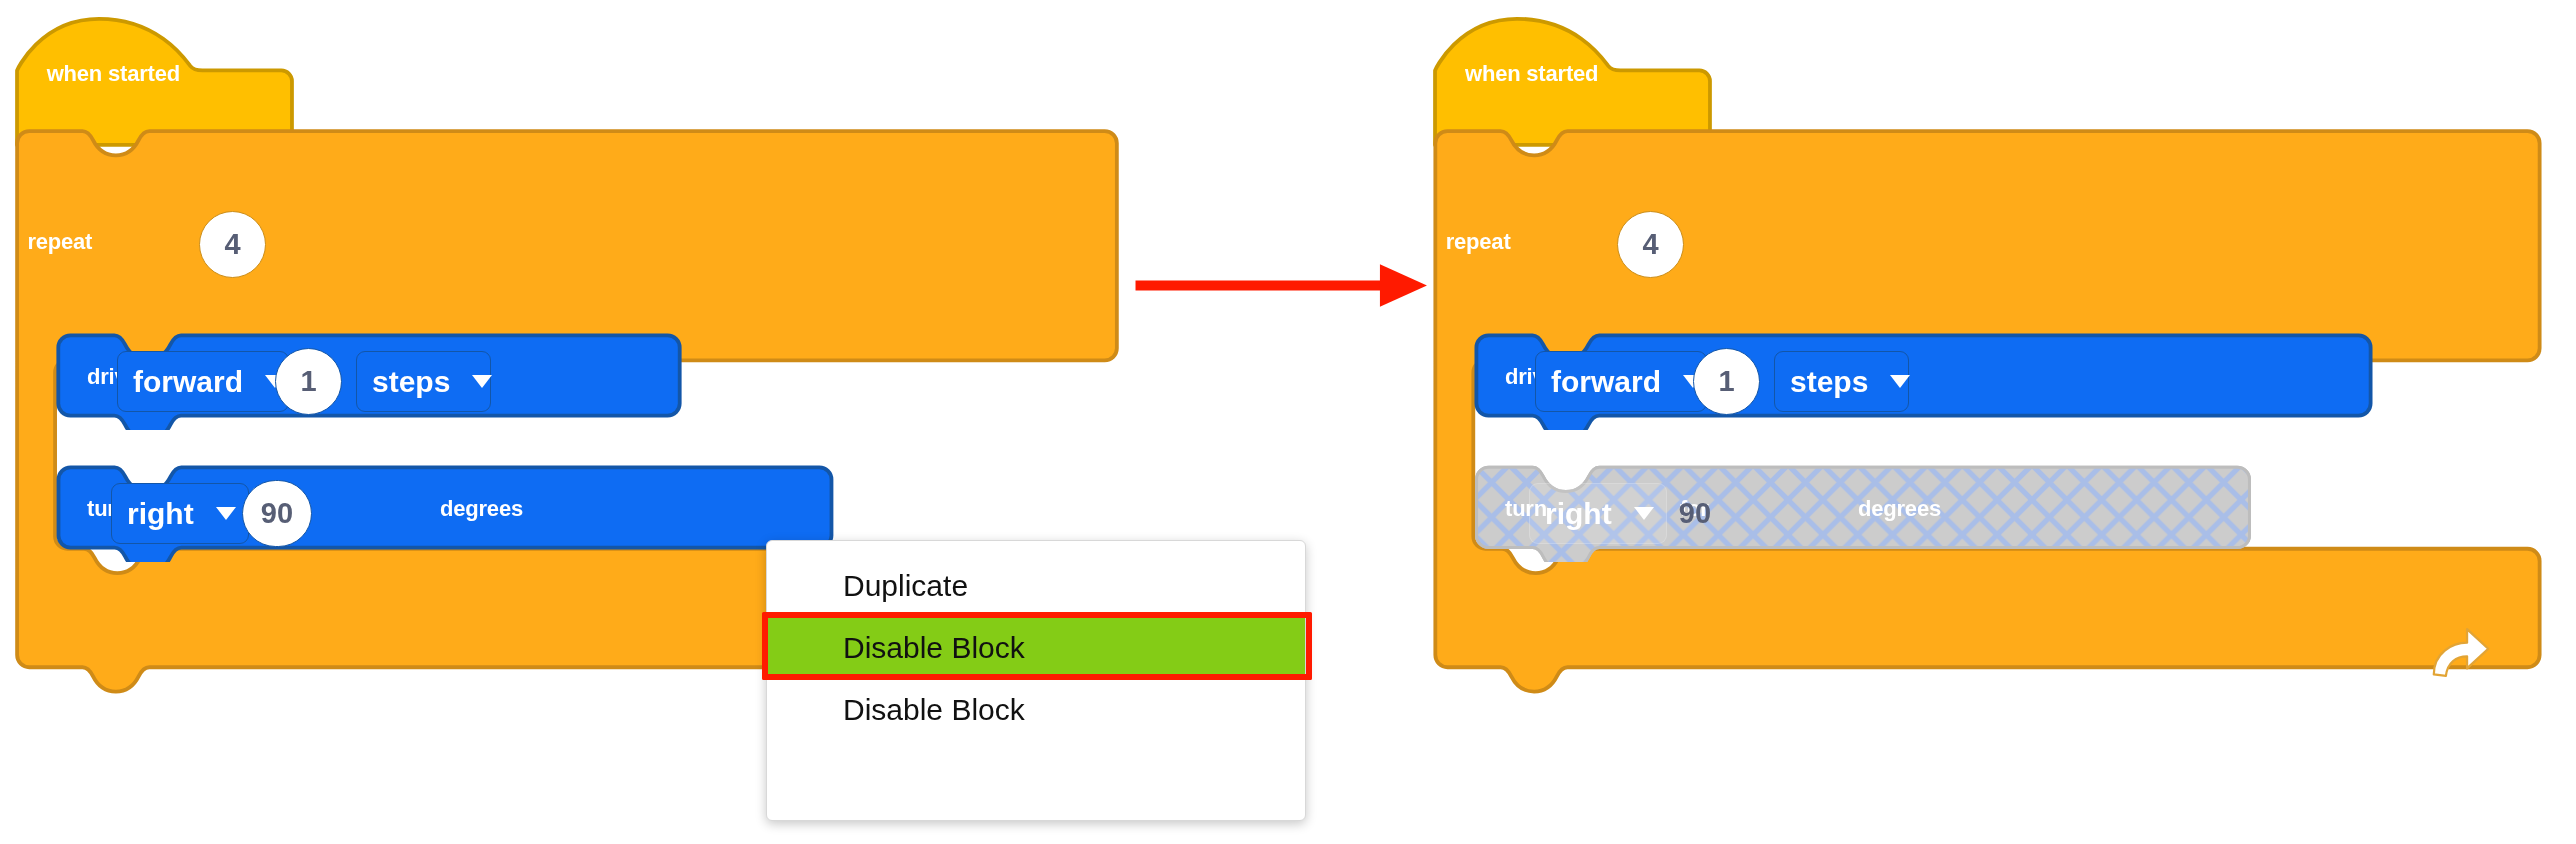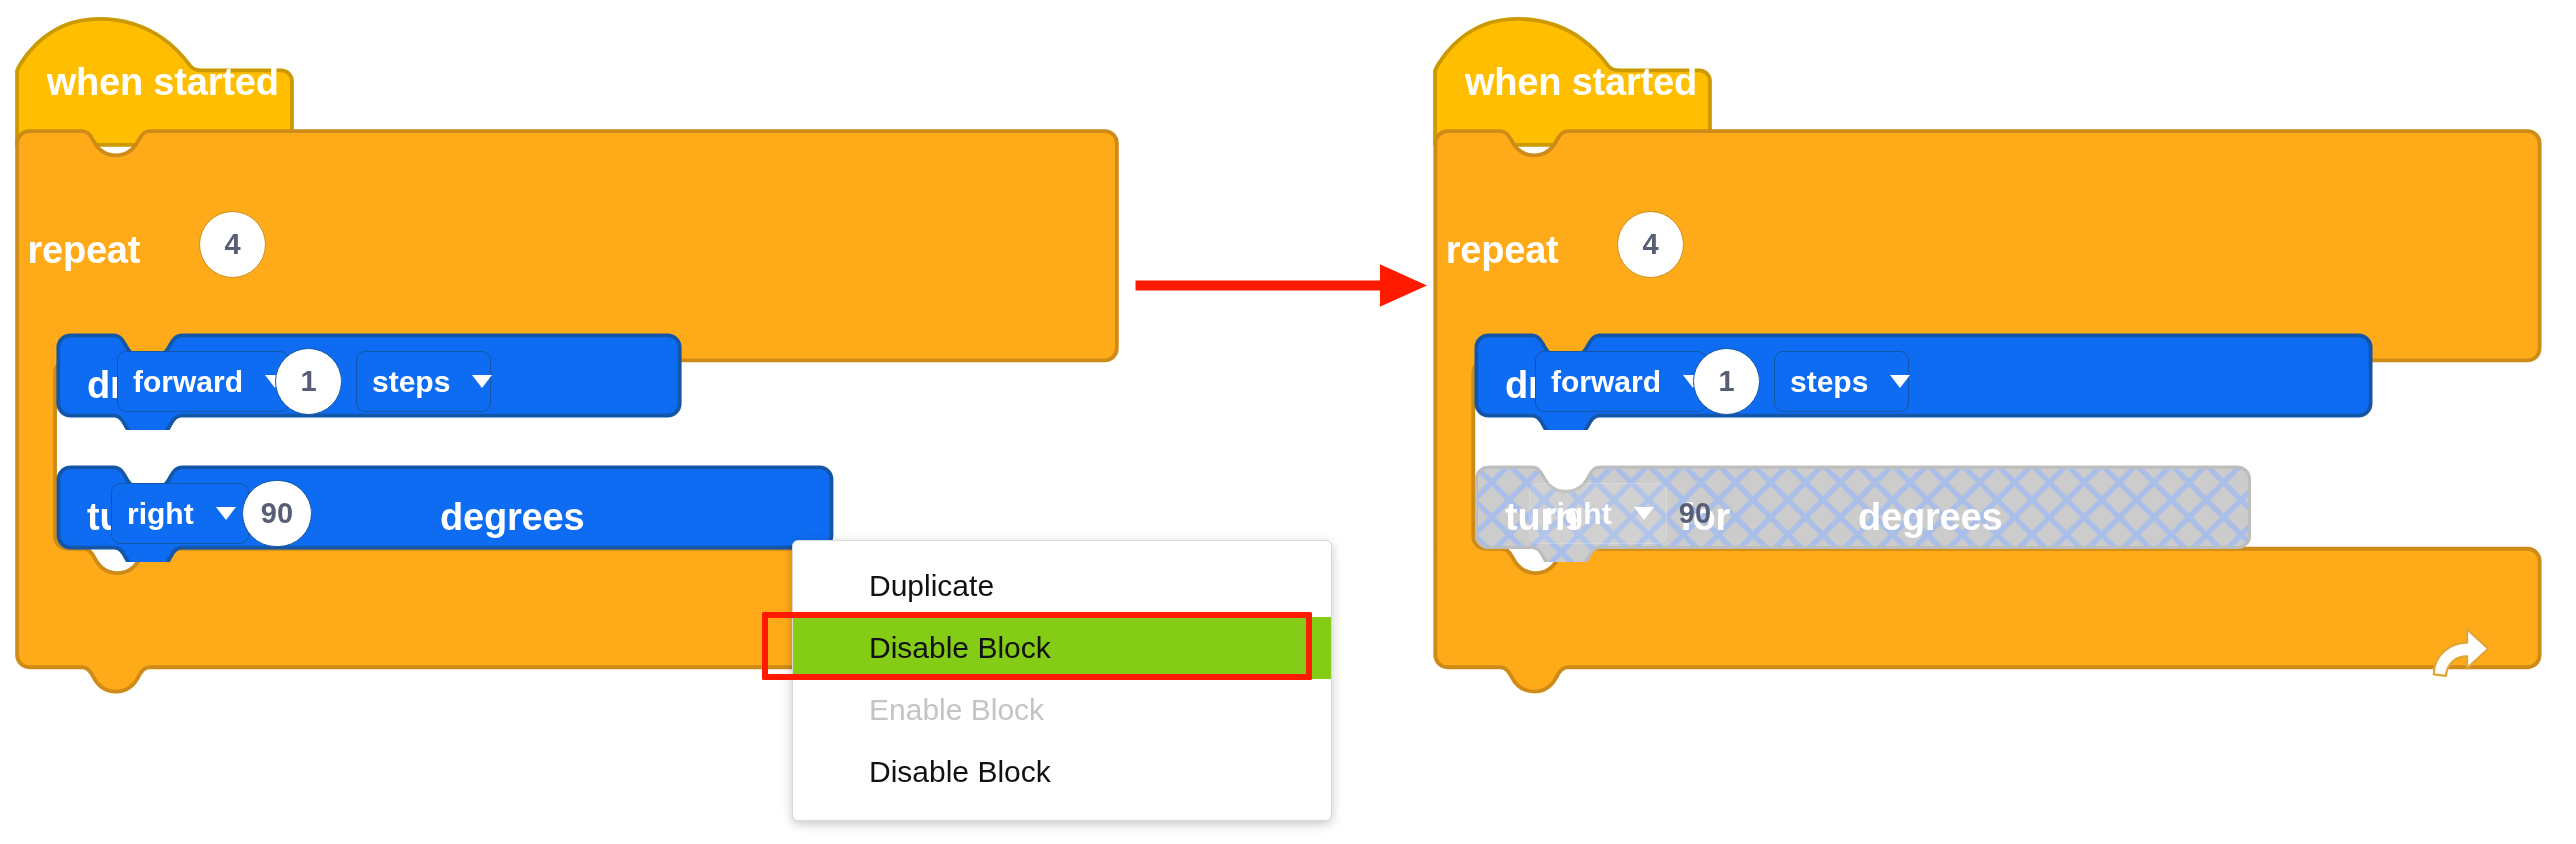--- a/index.html
+++ b/index.html
@@ -3,21 +3,21 @@
 <meta charset="utf-8">
 <style>
   html,body{margin:0;padding:0;background:#ffffff;}
   body{width:2576px;height:845px;position:relative;overflow:hidden;
        font-family:"Liberation Sans",sans-serif;-webkit-font-smoothing:antialiased;}
 
   .canvas{position:absolute;inset:0;}
 
   
   .blk-label{
-    color:#ffffff;font-weight:bold;font-size:38px;line-height:1;
+    color:#ffffff;font-weight:bold;font-size:22px;line-height:1;
     letter-spacing:-0.2px;white-space:nowrap;
   }
 
   
   .hat{position:absolute;}
   .hat svg{display:block;}
   .hat .blk-label{position:absolute;left:33px;top:49px;}
 
   
   .cblock{position:absolute;text-align:right;}
@@ -268,30 +268,27 @@
     <span class="txt">right</span>
     <span class="caret"></span>
   </div>
 
   <div style="position:absolute;left:1660px;top:480px;width:70px;height:67px;
               display:flex;align-items:center;justify-content:center;
               color:#575E75;font-weight:bold;font-size:29px;">
     <span>90</span>
   </div>
 
-  <div class="ctxmenu" style="left:792px;top:540px;width:540px;height:281px;">
+  <div class="ctxmenu" style="left:766px;top:540px;width:540px;height:281px;">
     <div class="ctxitem" style="margin-top:13.7px;">
       <span>Duplicate</span>
     </div>
     <div class="ctxitem selected">
       <span>Disable Block</span>
     </div>
-    <div class="ctxitem disabled">
-      <span>Enable Block</span>
-    </div>
     <div class="ctxitem">
       <span>Disable Block</span>
     </div>
   </div>
 
   <div class="redbox" style="left:762px;top:612px;width:550px;height:68px;"></div>
 
 </div>
 
 

